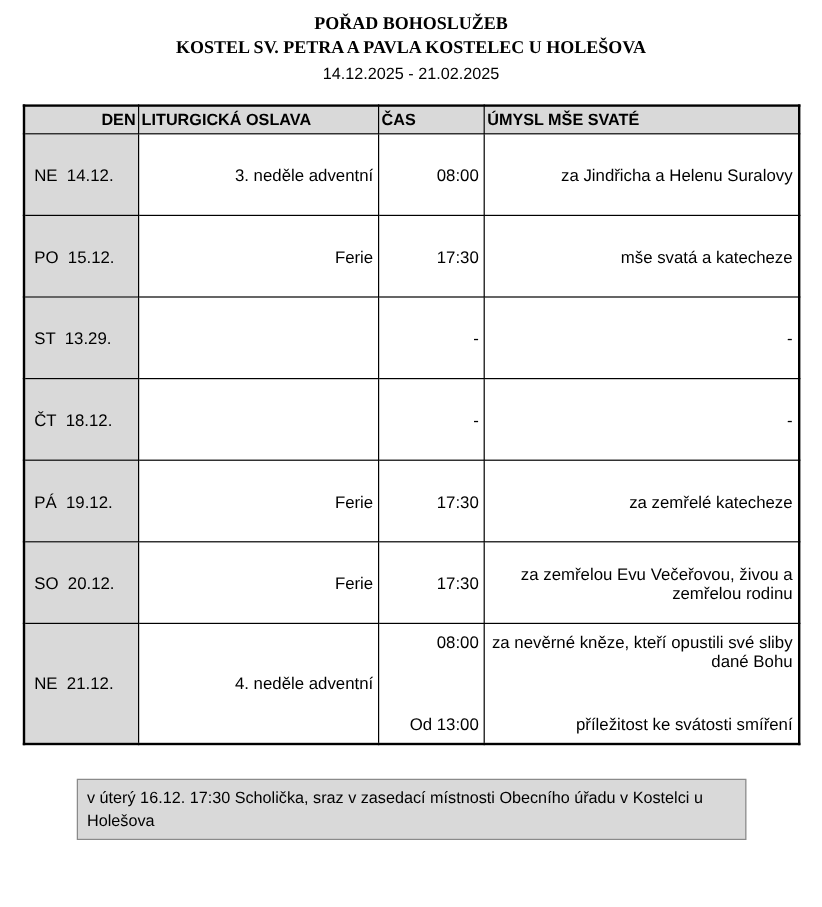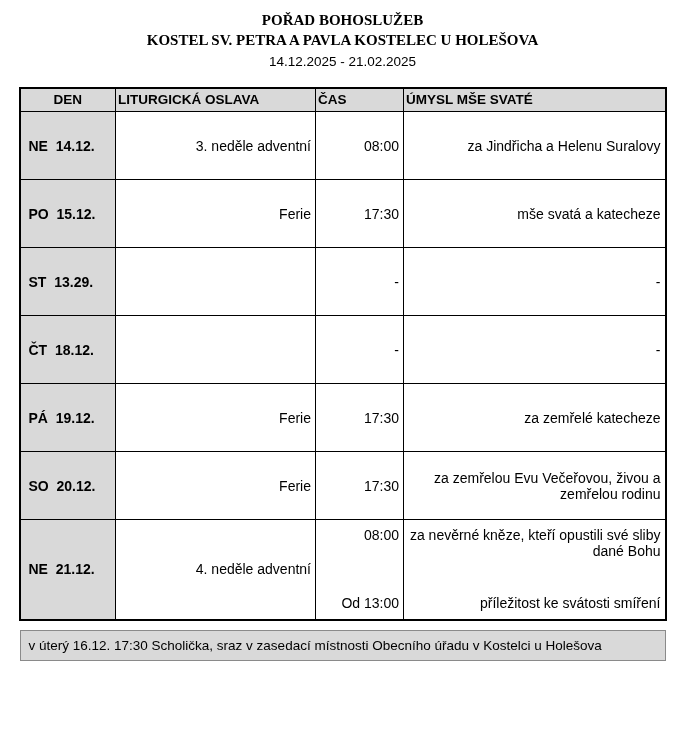--- a/index.html
+++ b/index.html
@@ -35,48 +35,48 @@
   col.c-int { width: 262px; }
 
   tr.head-row th {
     background: #d9d9d9;
     font-weight: bold;
     font-size: 13.5px;
     height: 24px;
     text-align: left;
     padding: 2px 2px;
   }
-  tr.head-row th.h-day { text-align: center; }
+  tr.head-row th.h-day { text-align: right; }
 
   tr.data-row { height: 68px; }
   tr.data-row.tall { height: 100px; }
 
   td.day-cell {
     background: #d9d9d9;
-    font-weight: bold;
+    font-weight: normal;
     text-align: left;
     padding-left: 8px;
     white-space: pre;
   }
   td.cel-cell, td.time-cell, td.int-cell {
     text-align: right;
     padding: 2px 4px;
   }
   .vsplit {
     display: flex;
     flex-direction: column;
     justify-content: space-between;
     height: 92px;
     padding: 4px 0;
   }
   .vsplit > span { display: block; }
 
   .footer-note {
-    width: 646px;
-    margin: 9px auto 0 auto;
+    width: 558px;
+    margin: 28px auto 0 auto;
     background: #d9d9d9;
     border: 1px solid #8a8a8a;
     font-size: 13.5px;
     line-height: 1.45;
     padding: 5px 8px;
   }
 </style>
 </head>
 <body>
 

